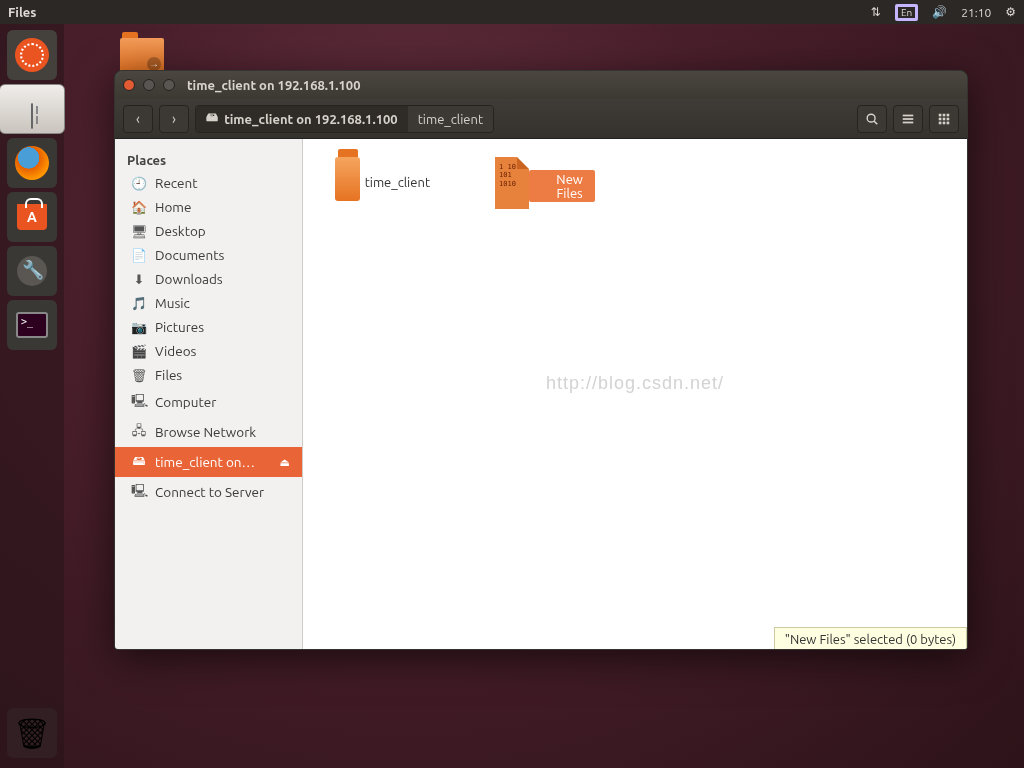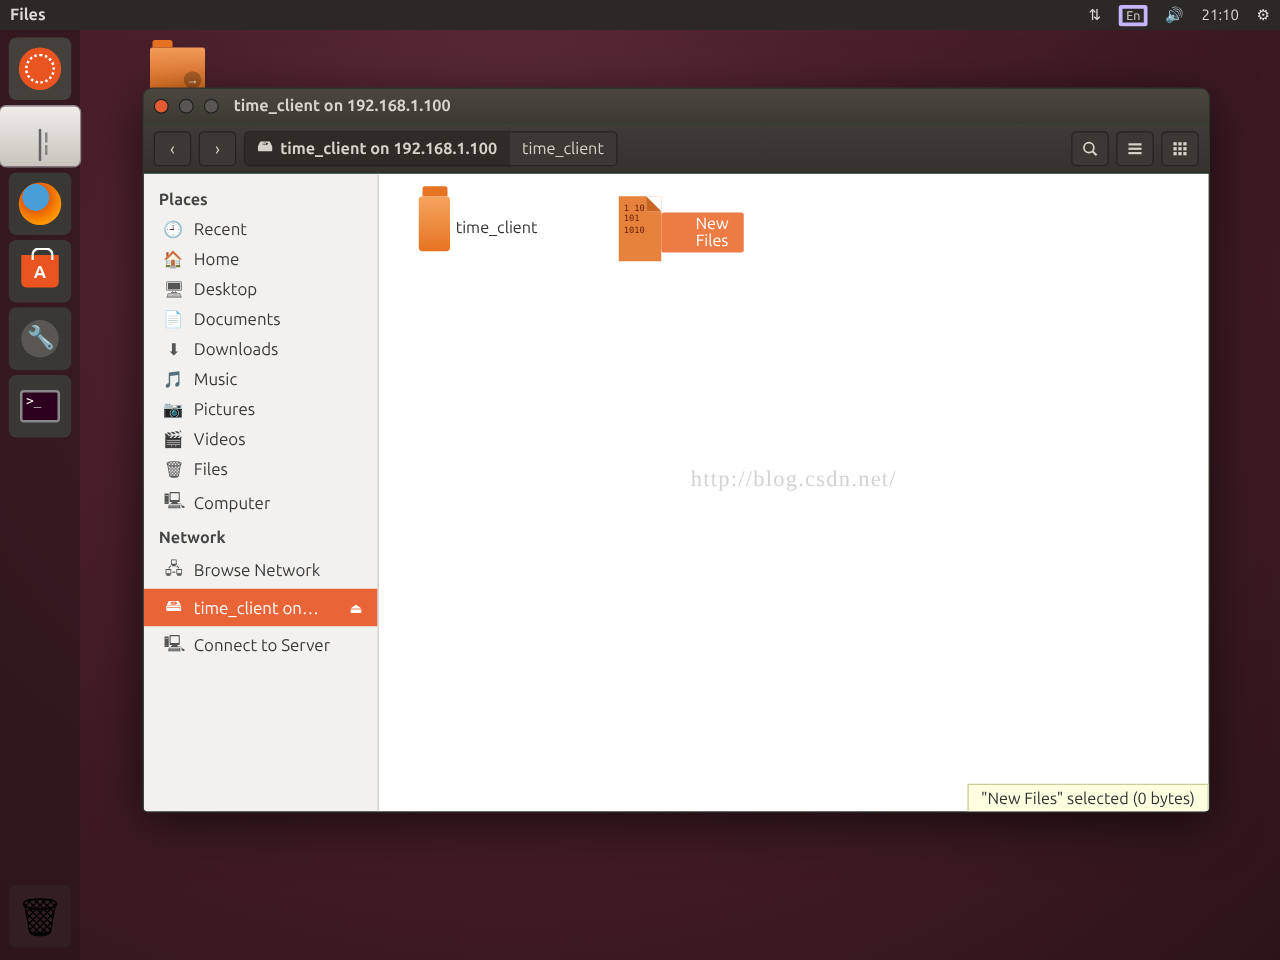--- a/index.html
+++ b/index.html
@@ -67,21 +67,21 @@
 .content { flex:1; background:#fff; position:relative; }
 .files { display:flex; gap:60px; padding:18px 32px; align-items:flex-start; }
 .fileitem { display:flex; flex-direction:row; align-items:center; width:100px; cursor:pointer; }
 .foldericon { width:56px; height:44px; background:linear-gradient(#f5a55f,#e67322); border-radius:3px; position:relative; margin-bottom:6px; }
 .foldericon::before { content:""; position:absolute; top:-8px; left:3px; width:20px; height:8px; background:#e67322; border-radius:2px 2px 0 0; }
 .codeicon { width:44px; height:52px; background:#e7823d; position:relative; margin-bottom:6px; font-family:monospace; font-size:7px; color:#691f00; padding:6px 4px; line-height:1.2; }
 .codeicon::before { content:""; position:absolute; top:0; right:0; width:12px; height:12px; background:#fff; }
 .codeicon::after { content:""; position:absolute; top:0; right:0; width:0; height:0; border-left:12px solid #c96520; border-top:12px solid transparent; }
 .flabel { font-size:13px; color:#333; text-align:center; padding:2px 5px; border-radius:2px; }
 .flabel.selected { background:#ec7b44; color:#fff;padding-left:20px; }
-.watermark { position:absolute; top:234px; left:0; right:0; text-align:center; color:#d3d3d3; font-size:18px; font-family:Liberation Serif, serif; letter-spacing:1px; pointer-events:none; }
+.watermark { position:absolute; top:234px; left:0; right:0; text-align:center; color:#d3d3d3; font-size:18px; font-family:Liberation Sans, sans-serif; letter-spacing:1px; pointer-events:none; }
 .statusbar { position:absolute; bottom:0; right:0; background:#feffe1; border:1px solid #cccaa0; padding:4px 10px; font-size:13px; color:#333; }
 svg.ico { width:14px; height:14px; vertical-align:middle; }
 </style>
 </head>
 <body>
 
 <div class="menubar">
   <span>Files</span>
   <div class="spacer"></div>
   <div class="right">
@@ -202,21 +202,20 @@
           <span>Videos</span>
         </div>
         <div class="sitem">
           <span class="ic">🗑</span>
           <span>Files</span>
         </div>
         <div class="sitem">
           <span class="ic">🖳</span>
           <span>Computer</span>
         </div>
-        <div class="shead">Network</div>
         <div class="sitem">
           <span class="ic">🖧</span>
           <span>Browse Network</span>
         </div>
         <div class="sitem active">
           <span class="ic">🖴</span>
           <span>time_client on…</span>
           <span class="eject">⏏</span>
         </div>
         <div class="sitem">

